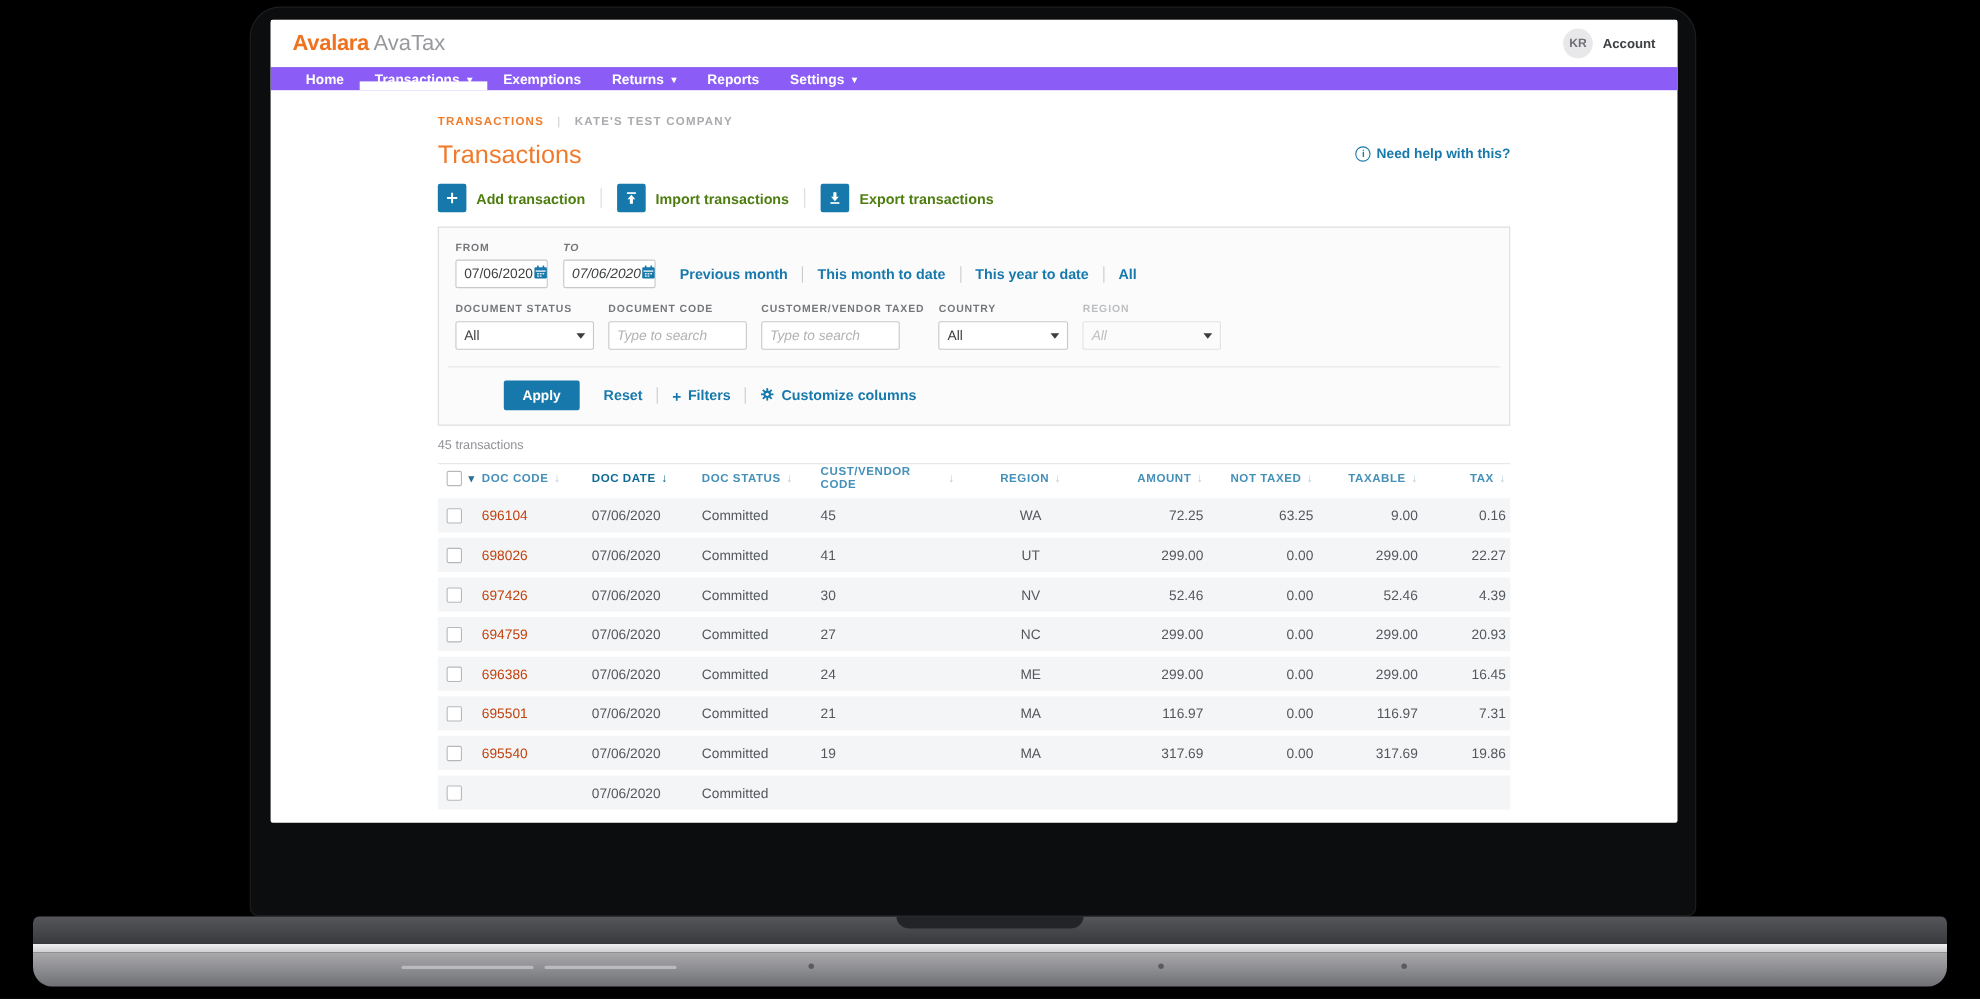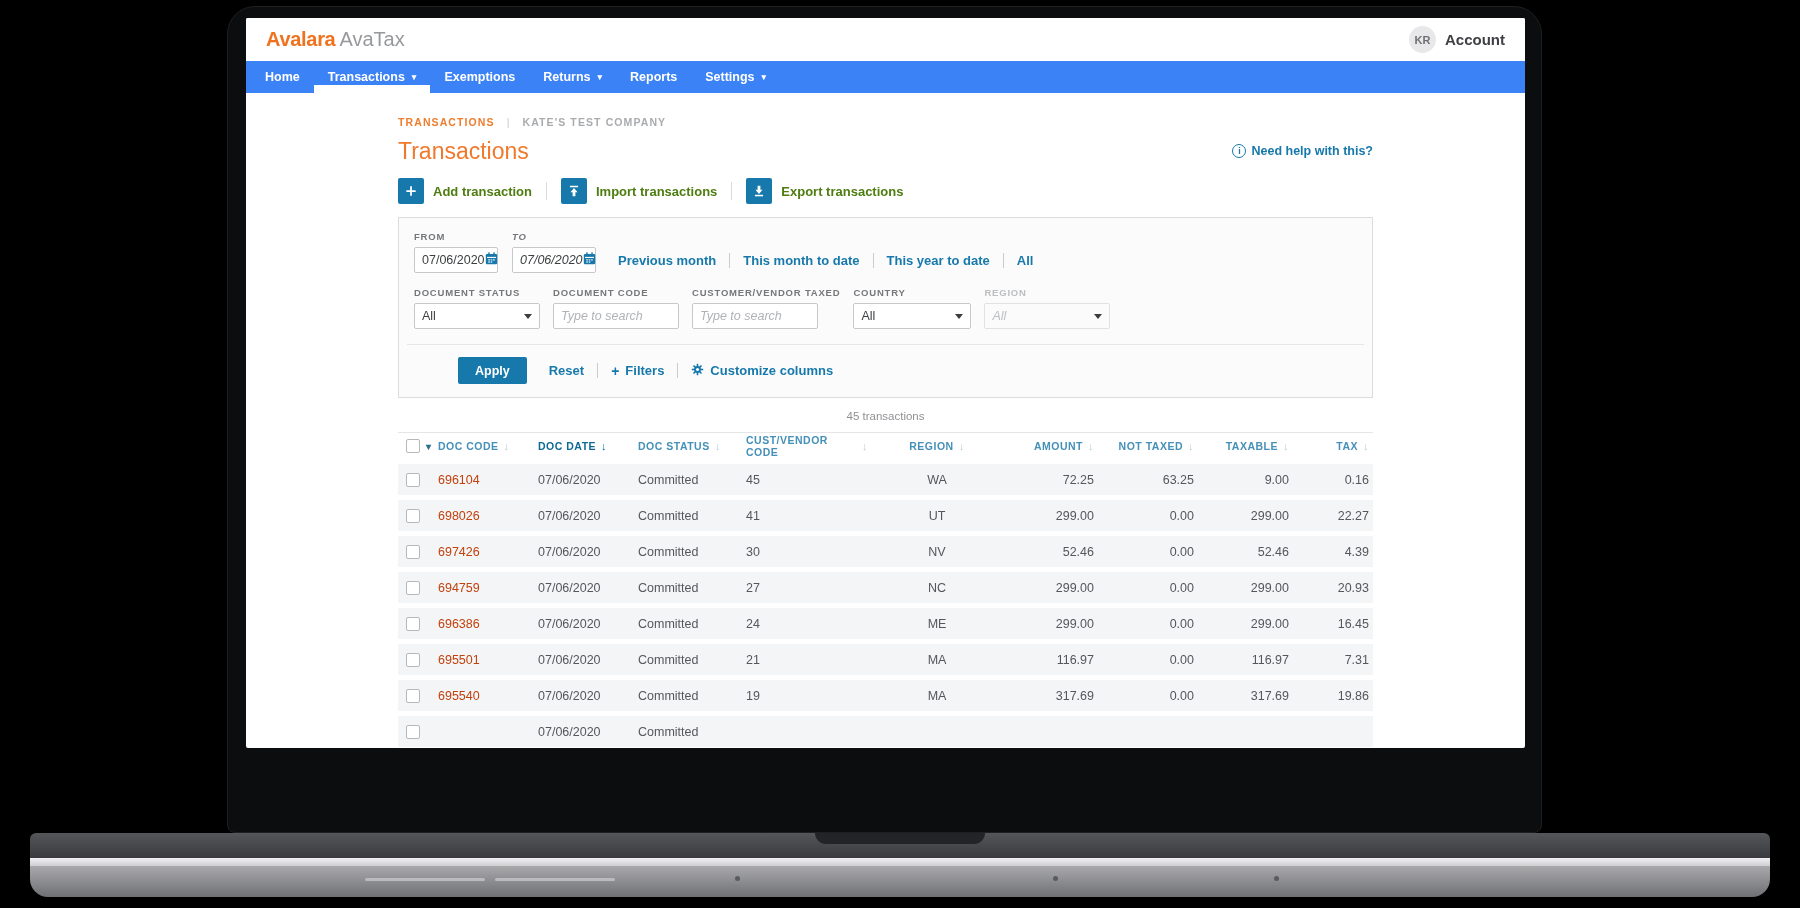--- a/index.html
+++ b/index.html
@@ -23,24 +23,24 @@
   .dot.d1{left:705px;} .dot.d2{left:1023px;} .dot.d3{left:1244px;}
 
   
   .app-header{height:43px;display:flex;align-items:center;justify-content:space-between;padding:0 20px;background:#fff;}
   .logo{display:flex;align-items:baseline;cursor:pointer;}
   .logo-primary{color:#f0721f;font-weight:700;font-size:20px;letter-spacing:-.3px;}
   .logo-secondary{color:#97999c;font-weight:400;font-size:20px;margin-left:4px;}
   .account{display:flex;align-items:center;gap:9px;}
   .avatar{width:27px;height:27px;border-radius:50%;background:#e8e8ea;color:#6e7073;
     font-size:11px;font-weight:700;display:flex;align-items:center;justify-content:center;}
-  .account-label{font-size:15px;font-weight:700;color:#3e4043;}
-
-  
-  .app-nav{height:32px;background:#3b82f6;display:flex;align-items:stretch;padding-left:5px;}
+  .account-label{font-size:12px;font-weight:700;color:#3e4043;}
+
+  
+  .app-nav{height:21px;background:#8b5cf6;display:flex;align-items:stretch;padding-left:18px;}
   .nav-item{position:relative;display:flex;align-items:center;padding:0 14px;color:#fff;
     font-size:12.5px;font-weight:700;cursor:pointer;}
   .nav-item .caret{font-size:9px;margin-left:7px;color:#fff;}
   .nav-item.active::after{content:"";position:absolute;left:0;right:0;bottom:0;height:8px;background:#fff;}
 
   
   .page{width:975px;margin:0 auto;}
   .breadcrumb{margin-top:23px;font-size:10.5px;font-weight:700;letter-spacing:1.1px;display:flex;gap:12px;align-items:center;}
   .crumb-section{color:#ef7d2e;cursor:pointer;}
   .crumb-divider{color:#c8cacc;font-weight:400;}
@@ -81,21 +81,21 @@
   .ffield.disabled .box{border-color:#e0e2e4;background:#fbfbfc;color:#bdbfc1;font-style:italic;cursor:default;}
   .panel-divider{margin:15px -7px 0;border-top:1px solid #e4e6e8;}
   .apply-row{padding-top:12px;display:flex;align-items:center;padding-left:44px;}
   .apply-btn{background:#1779ab;color:#fff;border:none;border-radius:2px;height:27px;padding:0 17px;
     font-size:12.5px;font-weight:700;font-family:"Liberation Sans",sans-serif;cursor:pointer;}
   .link-btn{color:#1779ab;font-size:13px;font-weight:600;cursor:pointer;display:flex;align-items:center;gap:6px;}
   .reset{margin-left:22px;}
   .plus-glyph{font-size:14px;font-weight:700;}
 
   
-  .count{margin-top:12px;text-align:center;font-size:11.5px;color:#8f9194;height:15px;}
+  .count{margin-top:12px;text-align:left;font-size:11.5px;color:#8f9194;height:15px;}
   .ttable{margin-top:7px;}
   .trow{display:grid;grid-template-columns:40px 100px 100px 108px 122px 138px 92px 100px 95px 1fr;align-items:center;}
   .thead{height:27px;border-top:1px solid #e4e6e8;font-size:10.5px;font-weight:700;letter-spacing:.5px;color:#4590b8;}
   .th{display:flex;align-items:center;gap:5px;cursor:pointer;}
   .th.num,.td.num{justify-content:flex-end;text-align:right;padding-right:4px;}
   .th.ctr,.td.ctr{justify-content:center;text-align:center;}
   .th.sorted{color:#0d6a94;}
   .sort-icon{font-size:11px;color:#b6cfdd;font-weight:400;}
   .th.sorted .sort-icon{color:#0d6a94;font-weight:700;}
   .selcell{display:flex;align-items:center;gap:6px;padding-left:8px;}

